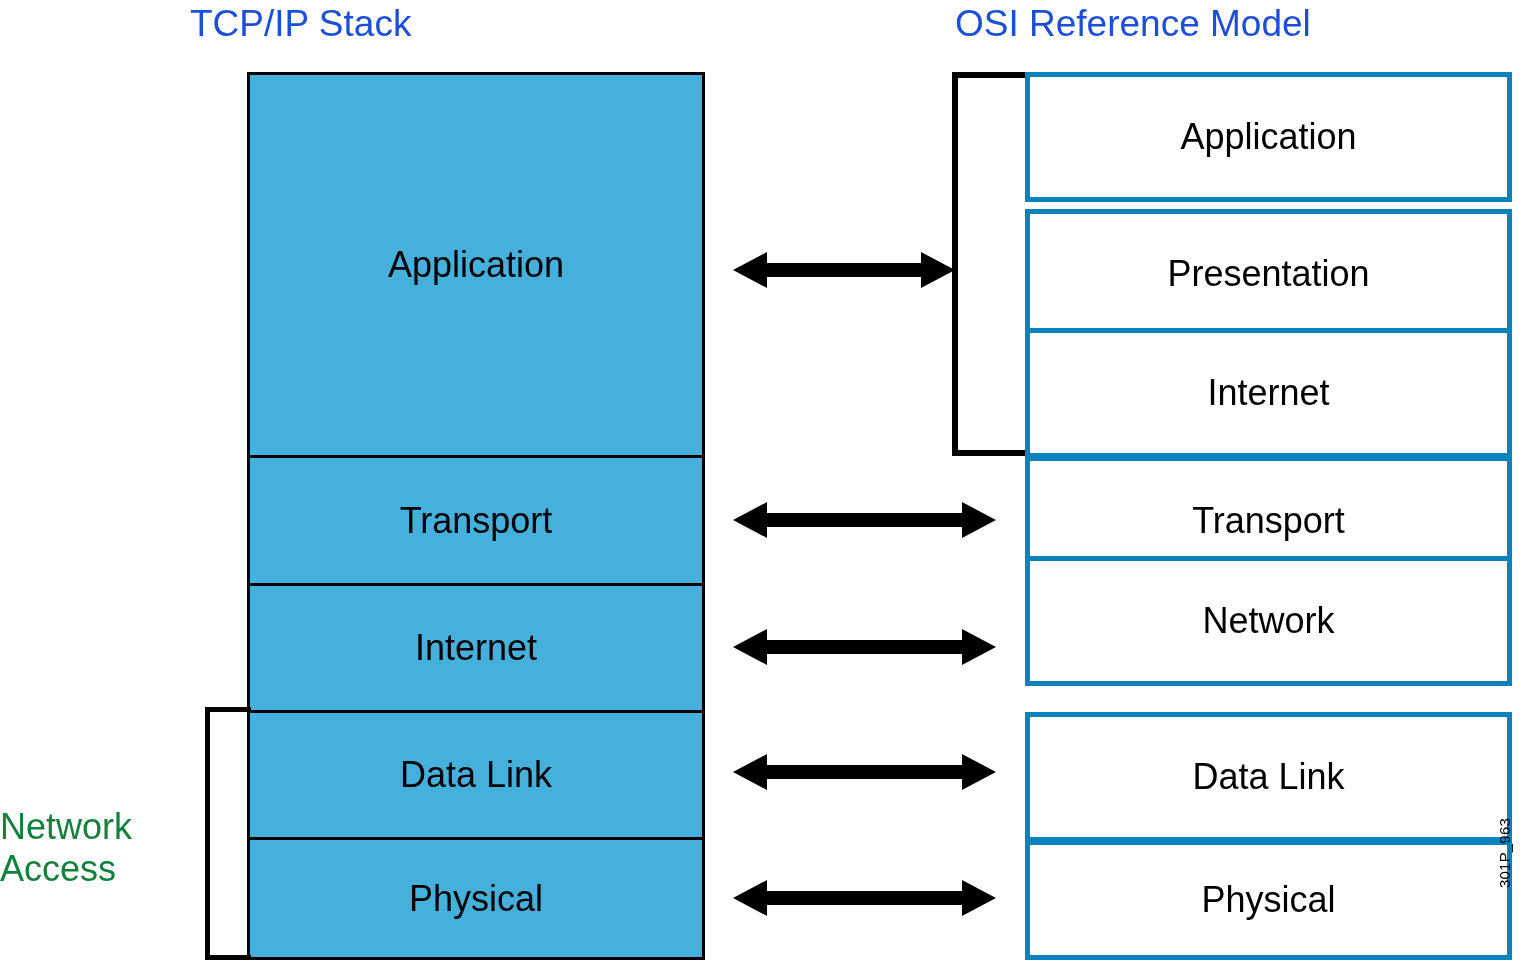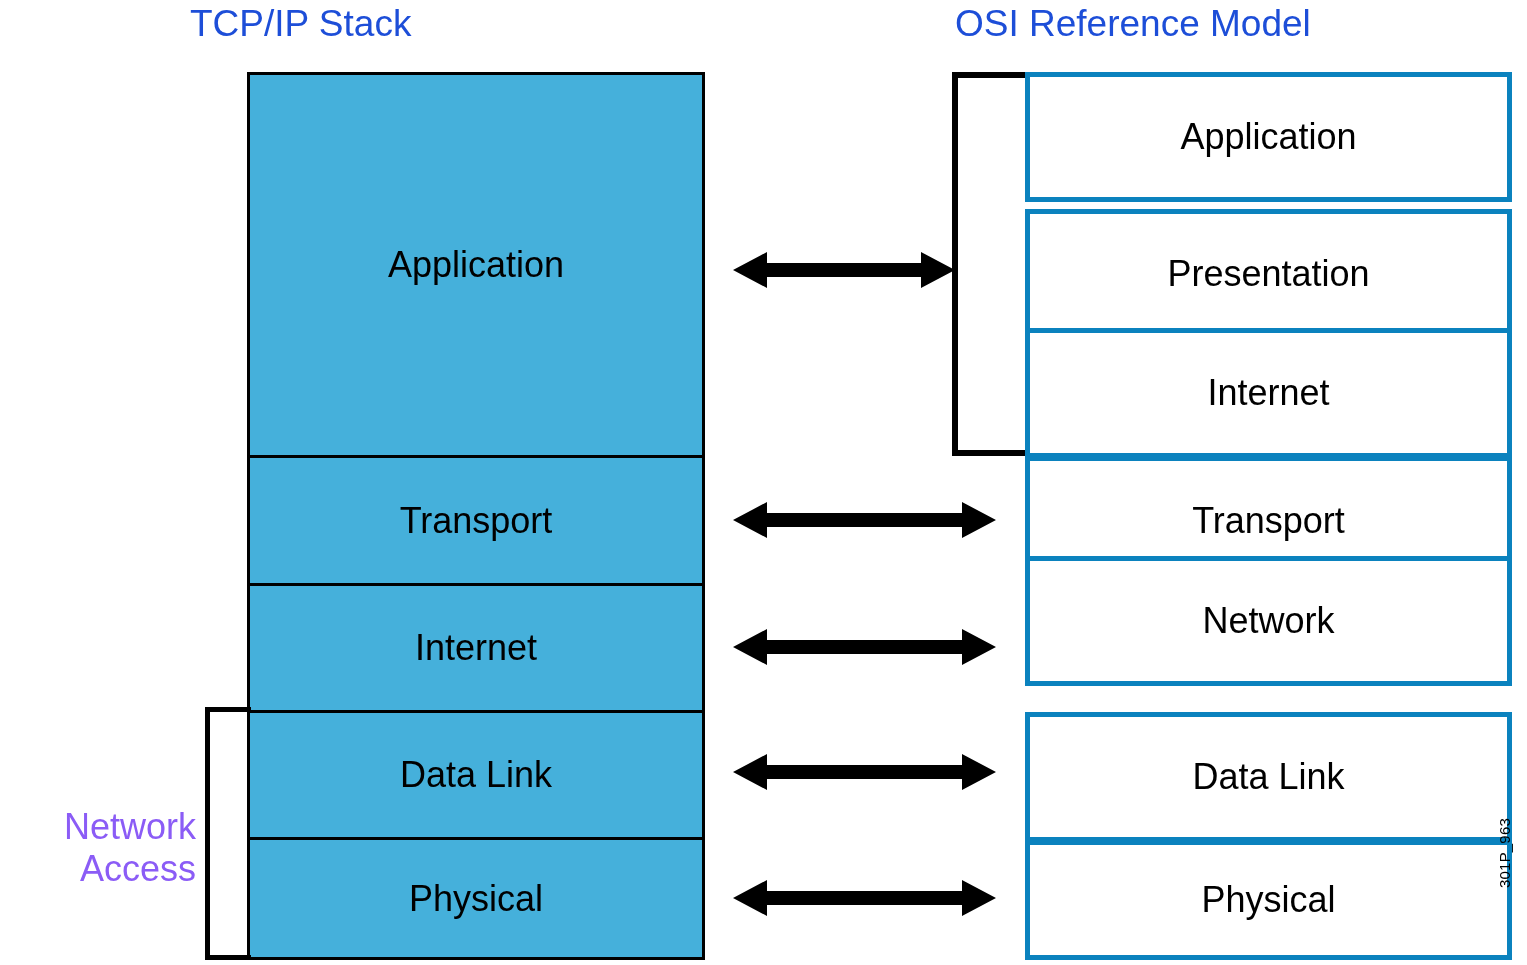--- a/index.html
+++ b/index.html
@@ -103,24 +103,24 @@
     border-top: 5px solid #000;
     border-left: 5px solid #000;
     border-bottom: 5px solid #000;
     border-right: none;
   }
   #network-access-label {
     position: absolute;
     left: 0px;
     top: 806px;
     width: 196px;
-    text-align: right;
+    text-align: left;
     font-size: 36px;
     line-height: 42px;
-    color: #8b5cf6;
+    color: #15803d;
   }
 
   
   .arrow {
     position: absolute;
     height: 40px;
   }
   .arrow svg { display: block; }
 
   

